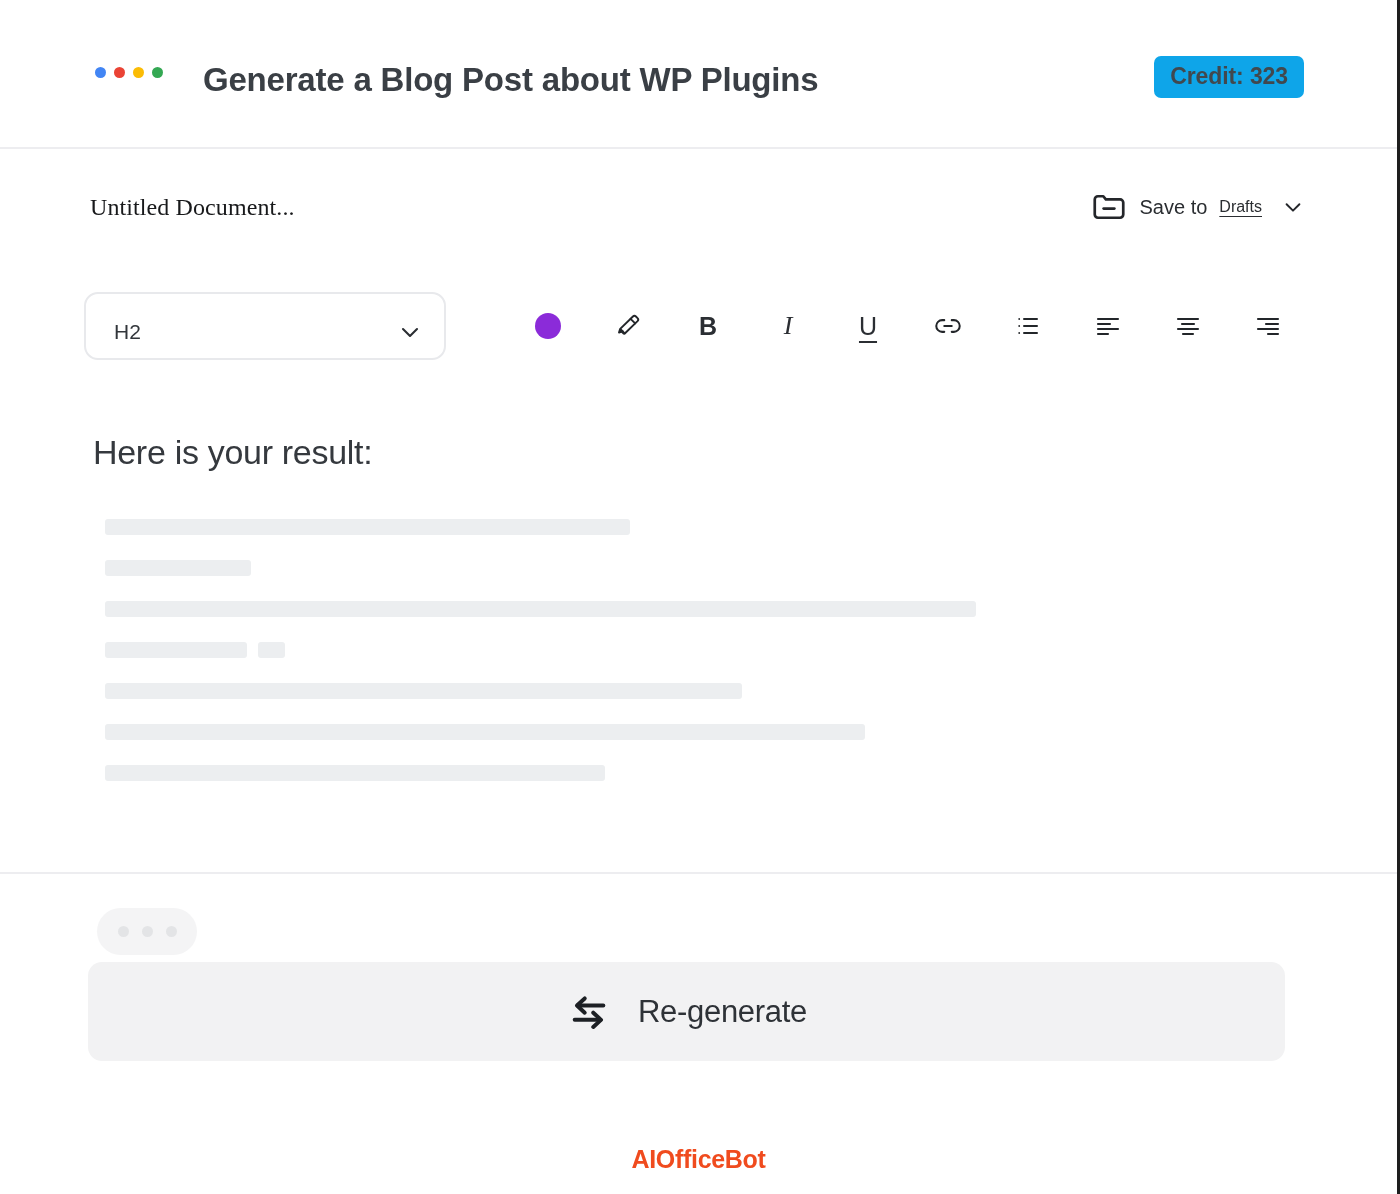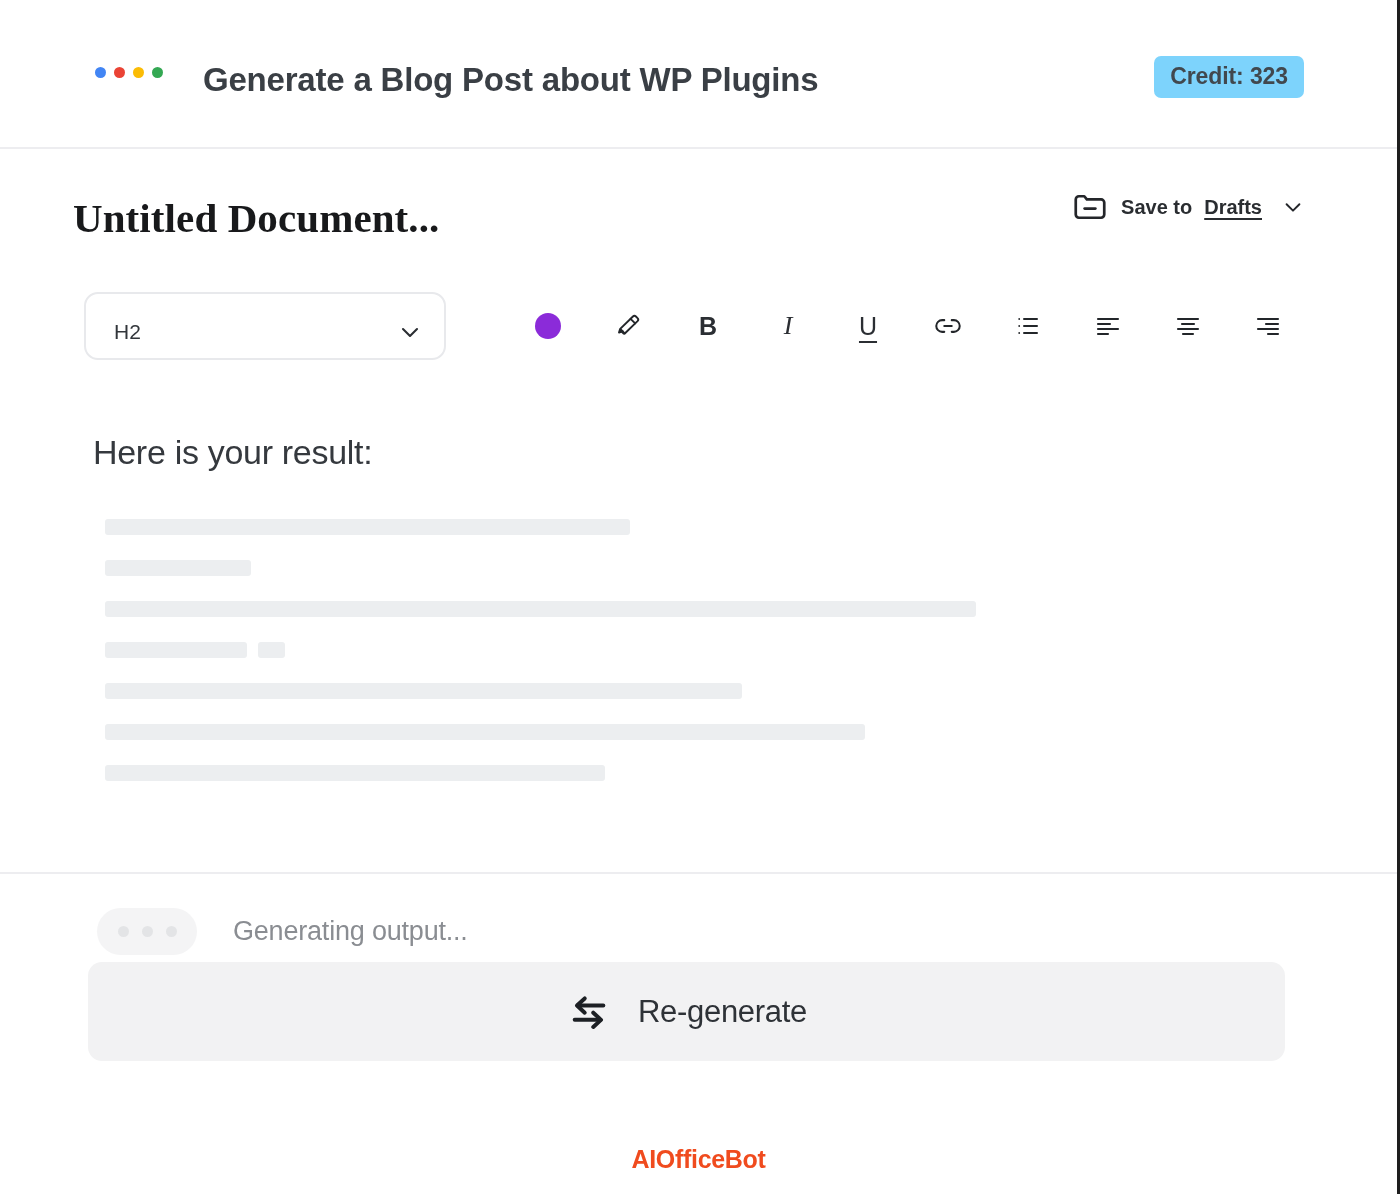--- a/index.html
+++ b/index.html
@@ -63,50 +63,50 @@
     font-size: 23px;
     font-weight: 700;
     color: #41484e;
     letter-spacing: -0.1px;
     white-space: nowrap;
   }
 
   
   .doc-title {
     position: absolute;
-    left: 73px; top: 194px;
+    left: 90px; top: 194px;
     font-family: "Liberation Serif", serif;
-    font-size: 41px;
-    font-weight: 700;
+    font-size: 24px;
+    font-weight: 400;
     color: #18191b;
     letter-spacing: 0.1px;
     white-space: nowrap;
   }
 
   .save-drafts {
     position: absolute;
     right: 93px; top: 188px;
     display: flex;
     align-items: center;
     gap: 12px;
     cursor: pointer;
   }
   .save-drafts .folder-ico {
     width: 38px; height: 38px;
     display: block;
   }
   .save-drafts .sd-label {
     font-size: 20px;
-    font-weight: 700;
+    font-weight: 400;
     color: #2a2d31;
     white-space: nowrap;
   }
   .save-drafts .sd-target {
-    font-size: 20px;
-    font-weight: 700;
+    font-size: 16px;
+    font-weight: 400;
     color: #2a2d31;
     text-decoration: underline;
     text-underline-offset: 4px;
     white-space: nowrap;
   }
   .save-drafts .sd-chev {
     width: 22px; height: 22px;
     margin-left: 8px;
     display: block;
   }
@@ -273,21 +273,21 @@
 
     <div class="brand-dots">
       <span class="dot" style="background:#4285f4"></span>
       <span class="dot" style="background:#ea4335"></span>
       <span class="dot" style="background:#fbbc05"></span>
       <span class="dot" style="background:#34a853"></span>
     </div>
 
     <div class="header-title">Generate a Blog Post about WP Plugins</div>
 
-    <div class="credit-badge" style="background:#7dd3fc">Credit: 323</div>
+    <div class="credit-badge" style="background:#0ea5e9">Credit: 323</div>
   </div>
 
   <div class="doc-title">Untitled Document...</div>
 
   <div class="save-drafts">
     <span class="folder-ico">
       <svg viewBox="0 0 24 24" width="38" height="38" fill="none" stroke="#24262a" stroke-width="1.7" stroke-linecap="round" stroke-linejoin="round">
         <path d="M3 7.2c0-1.1.9-2 2-2h3.4l1.6 2H19c1.1 0 2 .9 2 2v7.6c0 1.1-.9 2-2 2H5c-1.1 0-2-.9-2-2V7.2z"></path>
         <line x1="8.6" y1="13" x2="15.4" y2="13"></line>
       </svg>
@@ -423,21 +423,20 @@
     </div>
 
   <div class="section-divider"></div>
 
   <div class="status-row">
     <div class="loader-pill">
       <span class="ld"></span>
       <span class="ld"></span>
       <span class="ld"></span>
     </div>
-    <div class="status-text">Generating output...</div>
   </div>
 
   <button class="regen-button">
     <span class="regen-ico">
       <svg viewBox="0 0 32 28" width="46" height="40" fill="none" stroke="#1d2024" stroke-width="2.8" stroke-linecap="round" stroke-linejoin="round">
         <line x1="26" y1="9.5" x2="8" y2="9.5"></line>
         <polyline points="13,4.5 7.6,9.5 13,14.5"></polyline>
         <line x1="6" y1="19.5" x2="24" y2="19.5"></line>
         <polyline points="19,14.5 24.4,19.5 19,24.5"></polyline>
       </svg>

